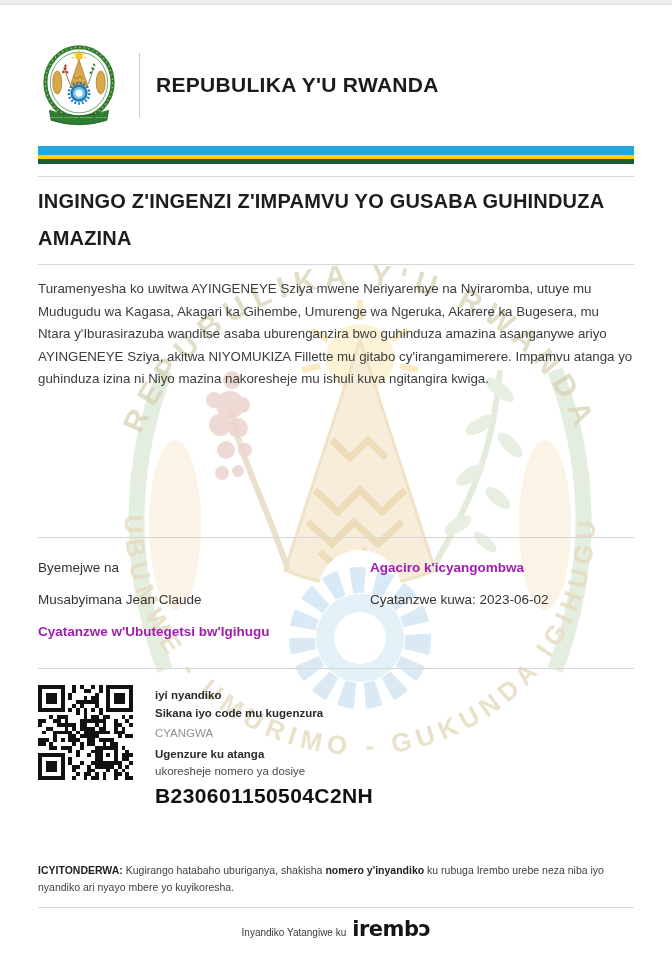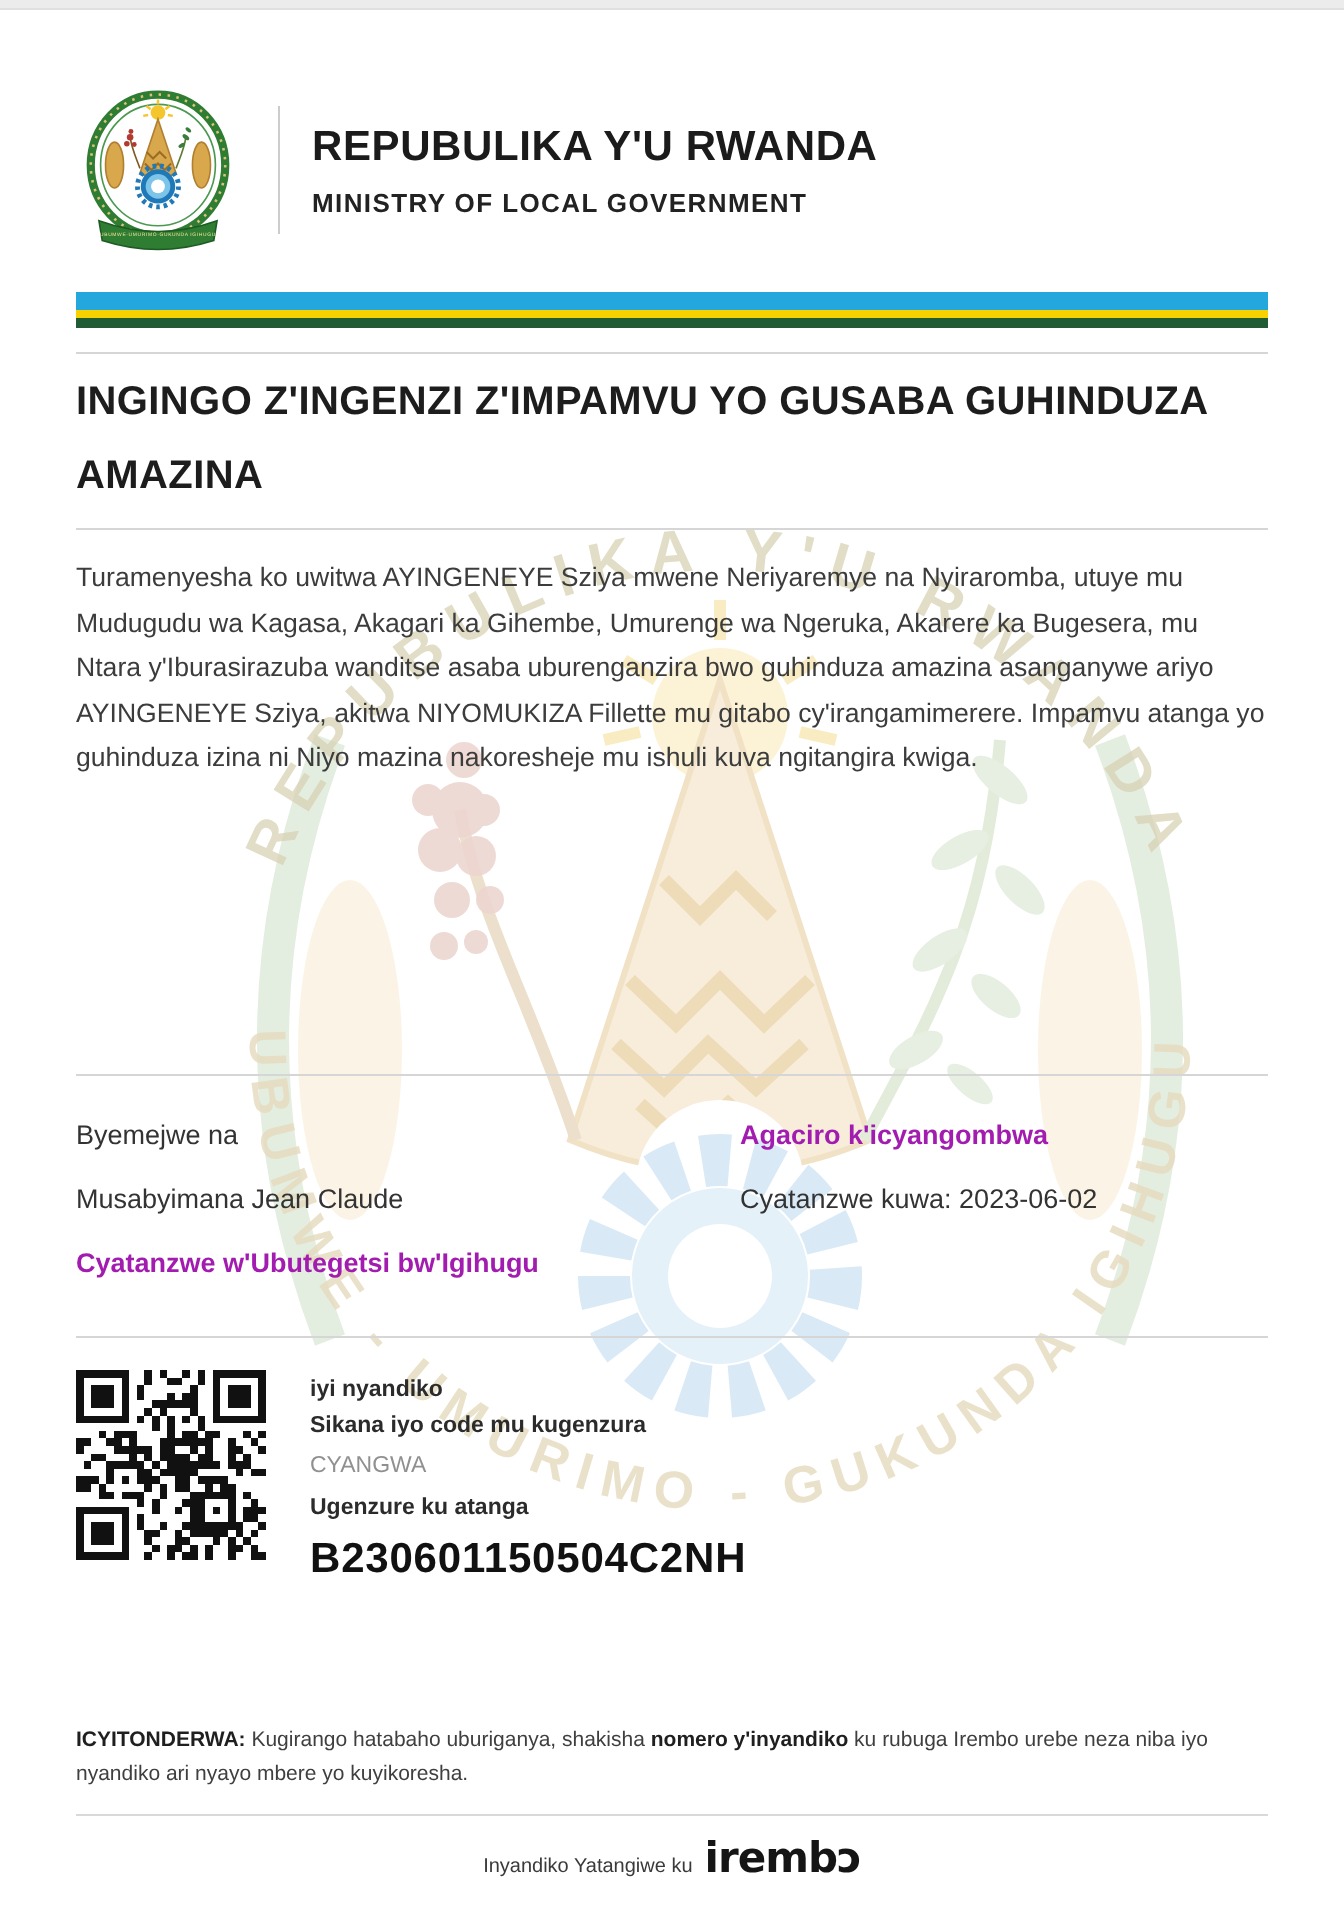--- a/index.html
+++ b/index.html
@@ -160,21 +160,20 @@
         <circle cx="50" cy="63" r="12.5" fill="none" stroke="#1f79b8" stroke-width="3" stroke-dasharray="2.2 2.4"></circle>
         <circle cx="50" cy="63" r="10.5" fill="#1f79b8"></circle>
         <circle cx="50" cy="63" r="7.5" fill="#7cc4e8"></circle>
         <circle cx="50" cy="63" r="4.2" fill="#ffffff"></circle>
         <path d="M14,84 Q50,97 86,84 L84,96 Q50,107 16,96 Z" fill="#2e7d32" stroke="#1d5b23" stroke-width="1"></path>
         <text x="50" y="93.5" text-anchor="middle" font-size="3" fill="#f2e39a" letter-spacing=".4">UBUMWE·UMURIMO·GUKUNDA IGIHUGU</text>
       </svg>
       <div class="vdivider"></div>
       <div>
         <div class="gov-title">REPUBULIKA Y'U RWANDA</div>
-        <div class="gov-sub">MINISTRY OF LOCAL GOVERNMENT</div>
       </div>
     </div>
 
     <div class="flag">
       <div class="b" style="background: rgb(36, 167, 220);"></div>
       <div class="y" style="background: rgb(246, 211, 0);"></div>
       <div class="g" style="background: rgb(31, 91, 51);"></div>
     </div>
 
     <hr class="rule rule-1">
@@ -510,20 +509,21 @@
           <rect x="17" y="24" width="1" height="1" fill="#111"></rect>
           <rect x="20" y="24" width="1" height="1" fill="#111"></rect>
           <rect x="23" y="24" width="1" height="1" fill="#111"></rect>
           <rect x="24" y="24" width="1" height="1" fill="#111"></rect>
         </svg>
       <div class="v-col">
         <div class="v-bold">iyi nyandiko</div>
         <div class="v-bold">Sikana iyo code mu kugenzura</div>
         <div class="v-or">CYANGWA</div>
         <div class="v-bold">Ugenzure ku atanga</div>
+        <div class="v-reg">ukoresheje nomero ya dosiye</div>
         <div class="v-num">B230601150504C2NH</div>
       </div>
     </div>
   </div>
 
   <div class="footer">
     <p class="note">
       <b>ICYITONDERWA:</b><span> Kugirango hatabaho uburiganya, shakisha </span><b>nomero y'inyandiko</b><span> ku rubuga Irembo urebe neza niba iyo nyandiko ari nyayo mbere yo kuyikoresha.</span>
     </p>
     <hr class="rule rule-5">

